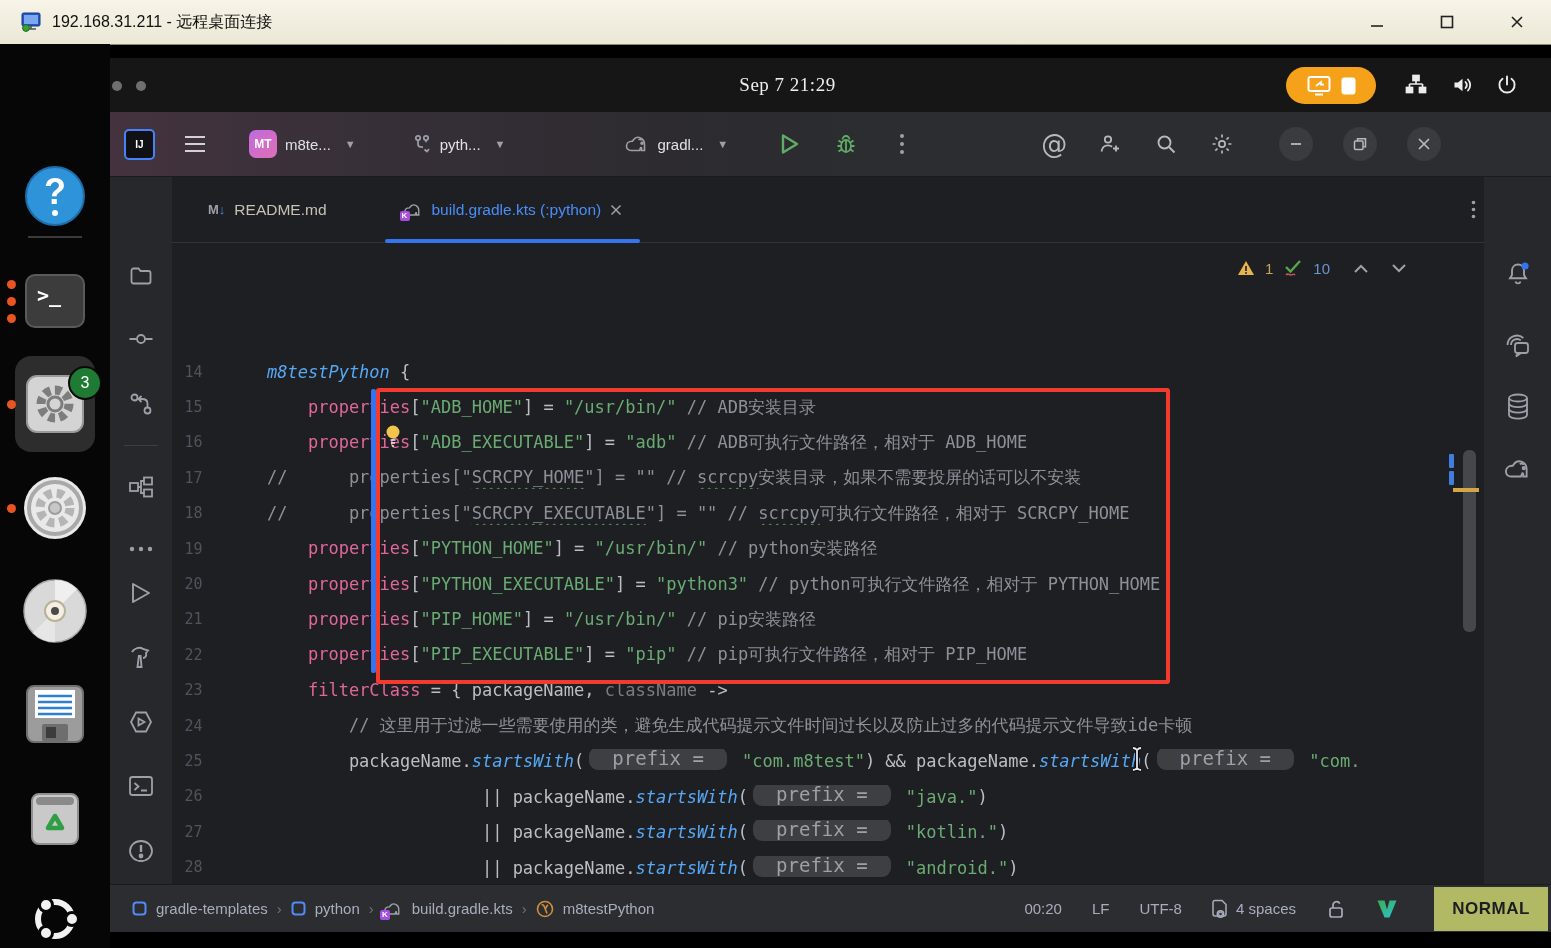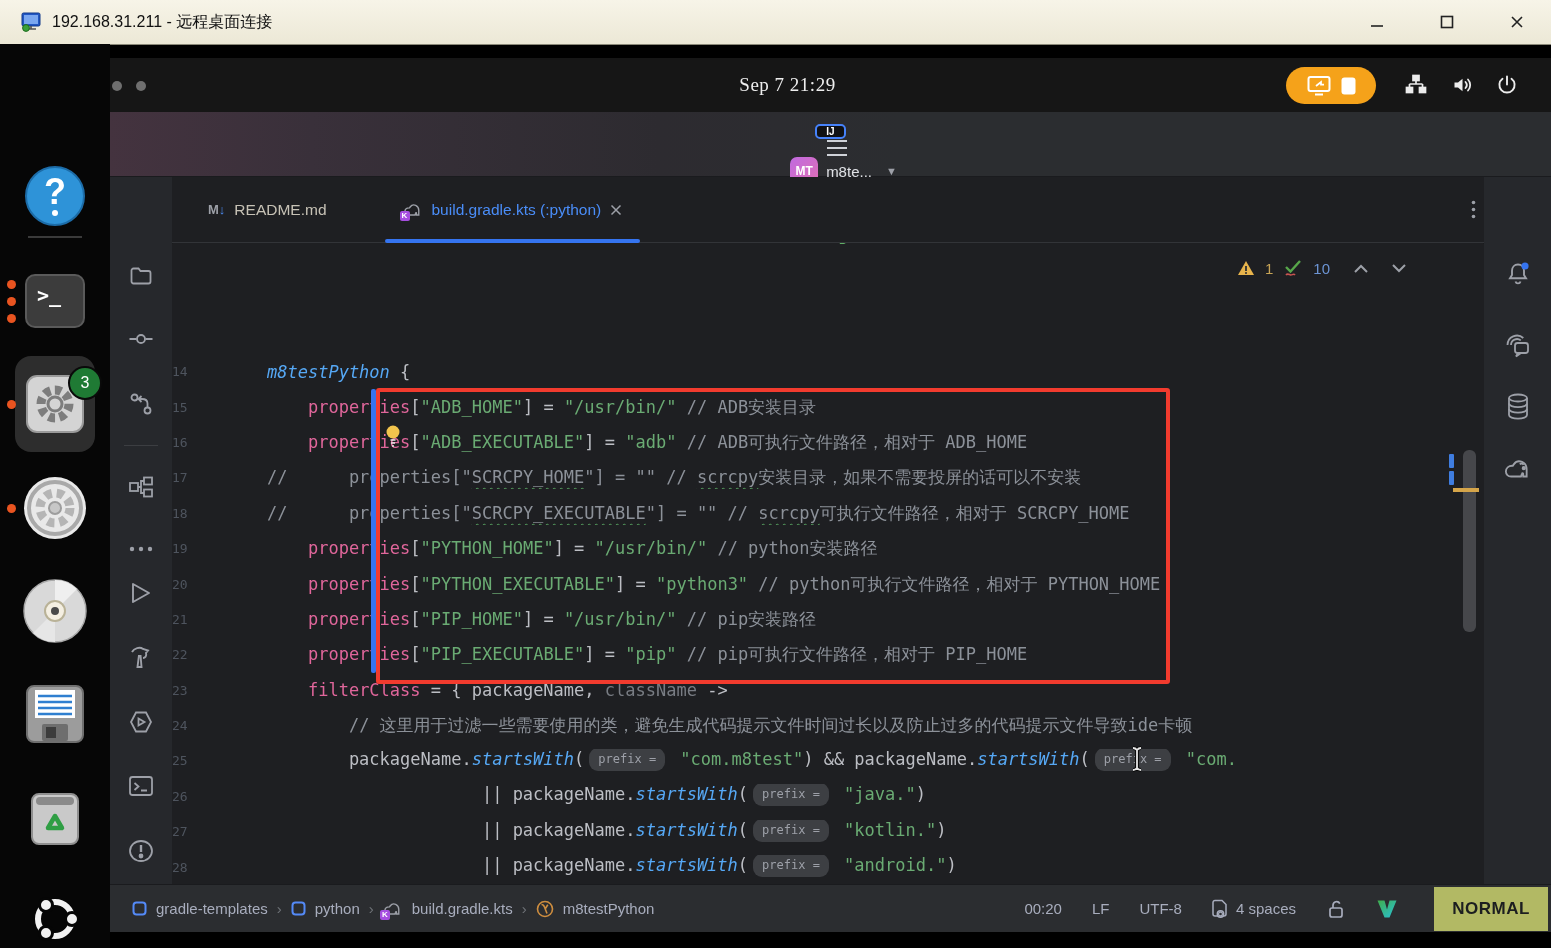--- a/index.html
+++ b/index.html
@@ -23,22 +23,22 @@
   
   #dock{left:0;top:44px;width:110px;height:904px;background:#060606;}
   .dock-item{position:absolute;left:55px;transform:translate(-50%,-50%);}
   .dock-dot{position:absolute;left:7px;width:9px;height:9px;border-radius:50%;background:#e95420;}
   #dock-sep{position:absolute;left:28px;top:192px;width:54px;height:2px;background:#3a3a3a;}
   #dock-active{position:absolute;left:15px;top:312px;width:80px;height:96px;border-radius:16px;background:#2d2d2d;}
   #dock-badge{position:absolute;left:68px;top:322px;width:30px;height:30px;border-radius:50%;background:#1f7a34;border:2px solid #0a0a0a;color:#fff;font-size:16px;display:flex;align-items:center;justify-content:center;}
 
   
   #ide{left:110px;top:112px;width:1441px;height:820px;background:#1e1f22;}
-  #ide-header{position:absolute;left:0;top:0;width:100%;height:65px;display:flex;align-items:center;padding:12px 14px;box-sizing:border-box;
-    background:linear-gradient(90deg,#44333f 0%,#39303a 14%,#2d2b30 38%,#2b2d30 55%,#2b2d30 100%);border-bottom:1px solid #1a1b1e;flex-direction:column;}
+  #ide-header{position:absolute;left:0;top:0;width:100%;height:65px;display:flex;align-items:center;padding:4px 14px;box-sizing:border-box;
+    background:linear-gradient(90deg,#44333f 0%,#39303a 14%,#2d2b30 38%,#2b2d30 55%,#2b2d30 100%);border-bottom:1px solid #1a1b1e;}
   .hlabel{color:#dfe1e5;font-size:15px;}
   .chev{color:#9da0a8;font-size:11px;margin-left:6px;}
   .hbtn{width:56px;height:40px;display:flex;align-items:center;justify-content:center;color:#9da0a8;}
   .hwidget{display:flex;align-items:center;gap:8px;color:#dfe1e5;}
   .wctl{width:64px;height:44px;display:flex;align-items:center;justify-content:center;}
   .wctl .circ{width:34px;height:34px;border-radius:50%;background:#3a3b3e;display:flex;align-items:center;justify-content:center;color:#b6b9bf;}
 
   #mt-badge{width:28px;height:28px;border-radius:7px;background:linear-gradient(135deg,#c06ae0,#e06fb4);color:#fff;font-weight:bold;font-size:12px;display:flex;align-items:center;justify-content:center;}
   #ij-logo{width:27px;height:27px;border-radius:5px;background:#101114;border:2px solid #4682fa;color:#fff;font-size:10px;font-weight:bold;display:flex;align-items:center;justify-content:center;}
 
@@ -53,32 +53,32 @@
   .tab{height:100%;display:flex;align-items:center;gap:9px;padding:0 18px;position:relative;}
   .tab.active::after{content:"";position:absolute;left:0;right:0;bottom:-1px;height:4px;background:#3574f0;border-radius:2px;}
   .tab-label{font-size:15.5px;}
   #tab-kebab{margin-left:auto;margin-right:8px;color:#9da0a8;}
   .kts-badge{position:absolute;left:-3px;bottom:-3px;width:10px;height:10px;border-radius:2px;background:#a64ee0;color:#fff;font-size:8px;line-height:10px;text-align:center;font-weight:bold;}
 
   
   #editor{position:absolute;left:62px;top:132px;width:1312px;height:640px;background:#1e1f22;overflow:hidden;}
   #code-lines{position:absolute;left:0;top:110px;width:100%;}
   .cl{display:flex;height:35.4px;align-items:center;font-family:"DejaVu Sans Mono",monospace;font-size:17px;}
-  .ln{width:43px;text-align:left;color:#4e545e;font-size:13px;flex:none;}
+  .ln{width:43px;text-align:center;color:#4e545e;font-size:15px;flex:none;}
   .gutspace{width:52px;flex:none;}
   .ct{white-space:pre;overflow:hidden;flex:1;}
   .t-sp{color:#bcbec4;}
   .t-fn{color:#56a8f5;font-style:italic;}
   .t-prop{color:#e0669b;}
   .t-propu{color:#e0669b;text-decoration:underline;text-underline-offset:4px;}
   .t-str{color:#6aab73;}
   .t-cmt{color:#8c9199;}
   .t-cmtw{color:#8c9199;text-decoration:underline wavy #55a15f 1px;text-underline-offset:4px;}
   .t-dim{color:#787c83;}
-  .hint{display:inline-block;background:#3d3f43;color:#9da0a8;border-radius:9px;padding:0 9px;margin:0 5px;font-size:12px;line-height:23px;transform:translateY(-2px);text-align:center;}
+  .hint{display:inline-block;background:#3d3f43;color:#9da0a8;border-radius:9px;padding:0 23px;margin:0 5px;font-size:19px;line-height:23px;transform:translateY(-2px);text-align:center;}
 
   #vcs-bar{position:absolute;left:199px;top:145px;width:5px;height:284px;background:#3574f0;border-radius:2px;}
   #annotation-rect{position:absolute;left:204px;top:144px;width:786px;height:288px;border:4px solid #f23b2e;border-radius:3px;pointer-events:none;z-index:30;}
   #bulb{position:absolute;left:212px;top:180px;z-index:5;}
   #ibeam-cursor{position:absolute;left:958px;top:502px;z-index:40;}
 
   #insp-widget{position:absolute;right:78px;top:14px;display:flex;align-items:center;gap:10px;}
   .insp-num{font-size:15px;}
   #vscroll{position:absolute;right:8px;top:206px;width:13px;height:182px;border-radius:6px;background:#4d4f52;opacity:.85;}
   .vmark-blue{position:absolute;right:30px;width:5px;height:14px;background:#3f7de0;border-radius:1px;}

